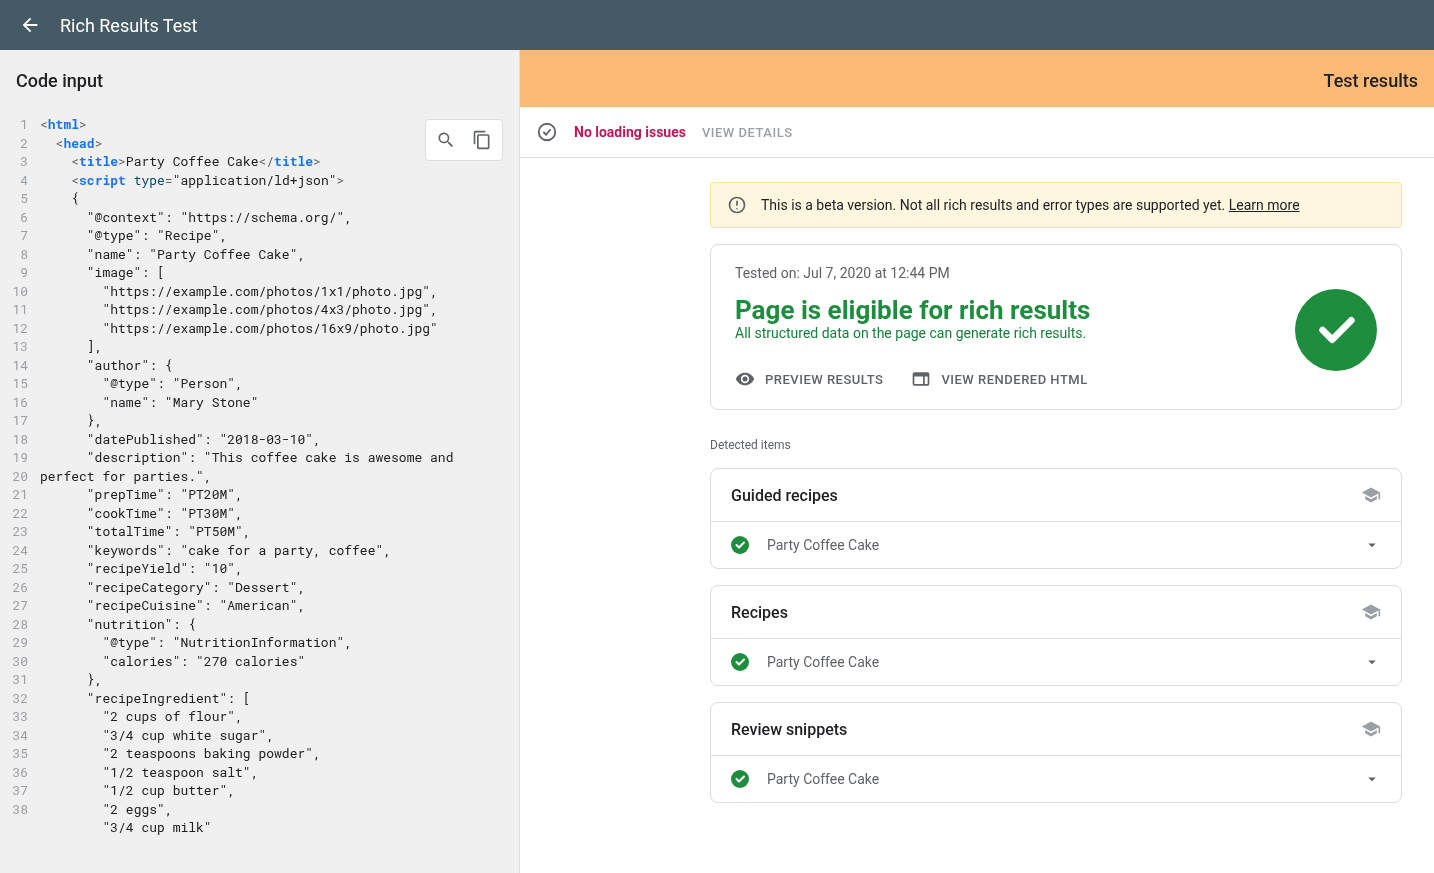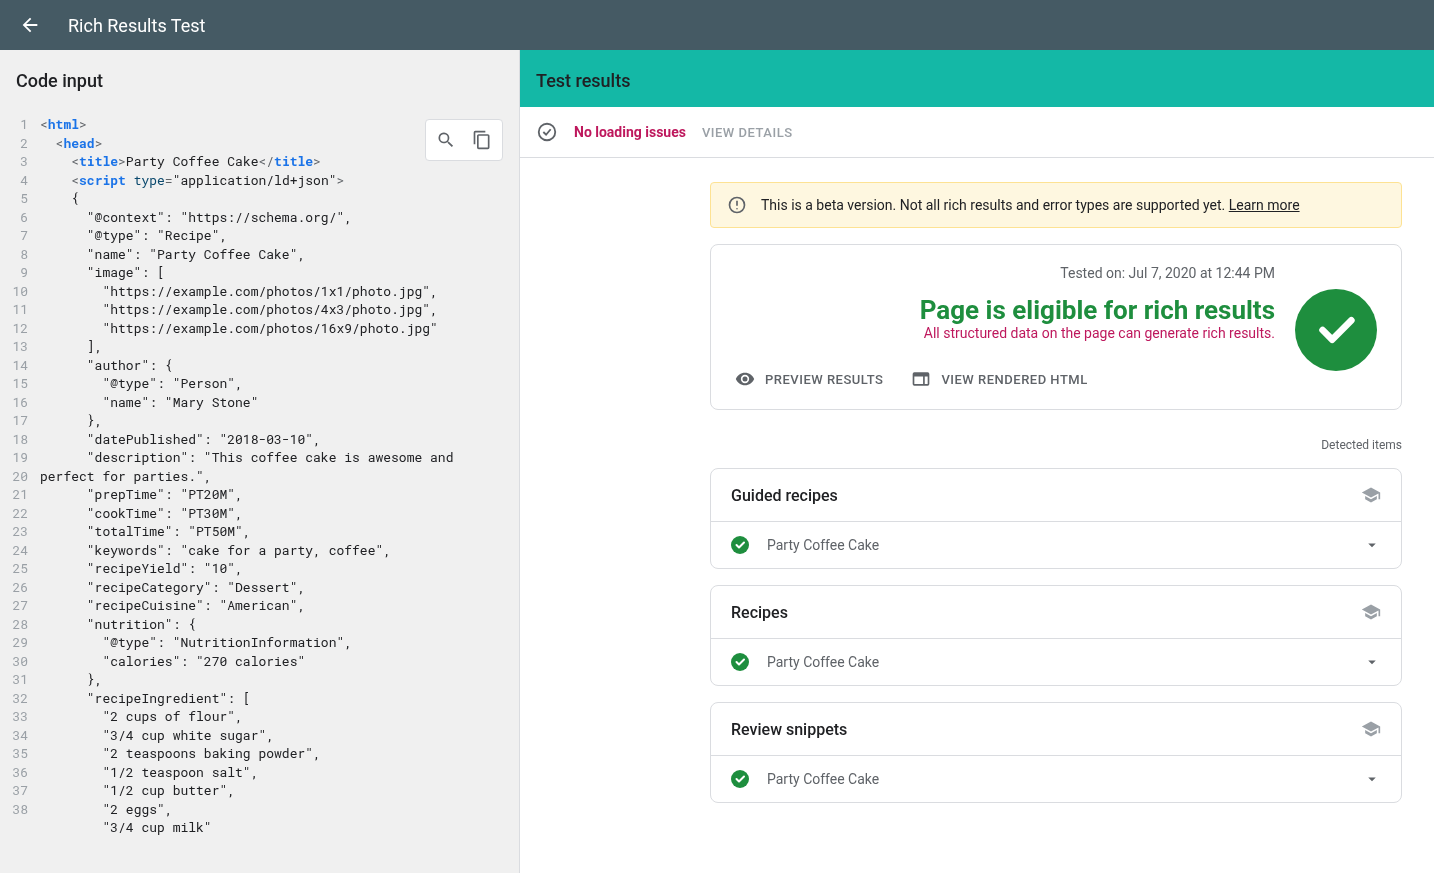--- a/index.html
+++ b/index.html
@@ -5,31 +5,31 @@
 * { box-sizing: border-box; margin: 0; padding: 0; }
 body { font-family: Roboto, Arial, sans-serif; background: #fff; color: #202124; }
 
 .header {
   background: #455a64;
   color: #fff;
   height: 50px;
   display: flex;
   align-items: center;
   padding: 0 16px;
-  gap: 24px;
+  gap: 16px;
 }
 .header-title { font-size: 18px; font-weight: 400; }
 
 .main { display: flex; height: calc(100vh - 50px); border-radius: 11px; }
 .left-panel { width: 520px; background: #f0f0f0; display: flex; flex-direction: column; border-right: 1px solid #dadce0; }
 .right-panel { flex: 1; background: #fff; display: flex; flex-direction: column; overflow: auto; }
 
 .panel-title { font-size: 18px; font-weight: 500; padding: 20px 16px 16px; }
 .left-panel .panel-title { background: #f0f0f0; }
-.right-panel .panel-title { background: #14b8a6; }
+.right-panel .panel-title { background: #fdba74; text-align: right; }
 
 .code-container { flex: 1; position: relative; overflow: auto; }
 .code-toolbar {
   position: absolute;
   top: 12px; right: 16px;
   display: flex;
   gap: 8px;
   background: #fff;
   border: 1px solid #dadce0;
   border-radius: 4px;
@@ -46,21 +46,21 @@
 .attr { color: #0c4a6e; }
 .punct { color: #5f6368; }
 
 .loading-bar {
   display: flex; align-items: center; gap: 16px;
   padding: 14px 16px; border-bottom: 1px solid #dadce0;
 }
 .loading-bar .status-text { font-size: 14px; color: #be185d; font-weight: bold; }
 .view-details { font-size: 13px; font-weight: 500; color: #9aa0a6; letter-spacing: 0.5px; cursor: pointer; }
 
-.results-scroll { flex: 1; overflow: auto; padding: 24px 32px 24px 190px; text-align: right; }
+.results-scroll { flex: 1; overflow: auto; padding: 24px 32px 24px 190px; }
 
 .beta-banner {
   background: #fef7e0;
   border: 1px solid #fde293;
   border-radius: 4px;
   padding: 12px 16px;
   display: flex; align-items: center; gap: 14px;
   font-size: 14px;
   margin-bottom: 16px;
 }
@@ -71,21 +71,21 @@
   border-radius: 8px;
   padding: 20px 24px;
   margin-bottom: 28px;
   display: flex;
   justify-content: space-between;
   align-items: flex-start;
 }
 .result-card-content { flex: 1; }
 .tested-on { font-size: 14px; color: #5f6368; margin-bottom: 14px; }
 .eligible-title { font-size: 26px; color: #1e8e3e; font-weight: 700; margin-bottom: 0; }
-.eligible-sub { font-size: 14px; color: #be185d; margin-bottom: 28px; }
+.eligible-sub { font-size: 14px; color: #15803d; margin-bottom: 28px; }
 .card-actions { display: flex; gap: 28px; }
 .card-action { display: flex; align-items: center; gap: 10px; font-size: 13px; font-weight: 500; color: #5f6368; letter-spacing: 0.5px; cursor: pointer; }
 .big-check { width: 82px; height: 82px; border-radius: 50%; background: #1e8e3e; display: flex; align-items: center; justify-content: center; margin-left: 20px; margin-top: 24px; }
 
 .detected-title { font-size: 12px; color: #5f6368; margin-bottom: 16px; }
 .detected-group { border: 1px solid #dadce0; border-radius: 8px; margin-bottom: 16px; overflow: hidden; }
 .group-header { padding: 16px 20px; display: flex; justify-content: space-between; align-items: center; font-size: 16px; font-weight: 500; }
 .group-item { display: flex; align-items: center; padding: 14px 20px; border-top: 1px solid #dadce0; font-size: 14px; color: #5f6368; gap: 18px; cursor: pointer; }
 .item-check { width: 18px; height: 18px; border-radius: 50%; background: #1e8e3e; display: flex; align-items: center; justify-content: center; flex-shrink: 0; }
 .expand-icon { margin-left: auto; color: #5f6368; }

